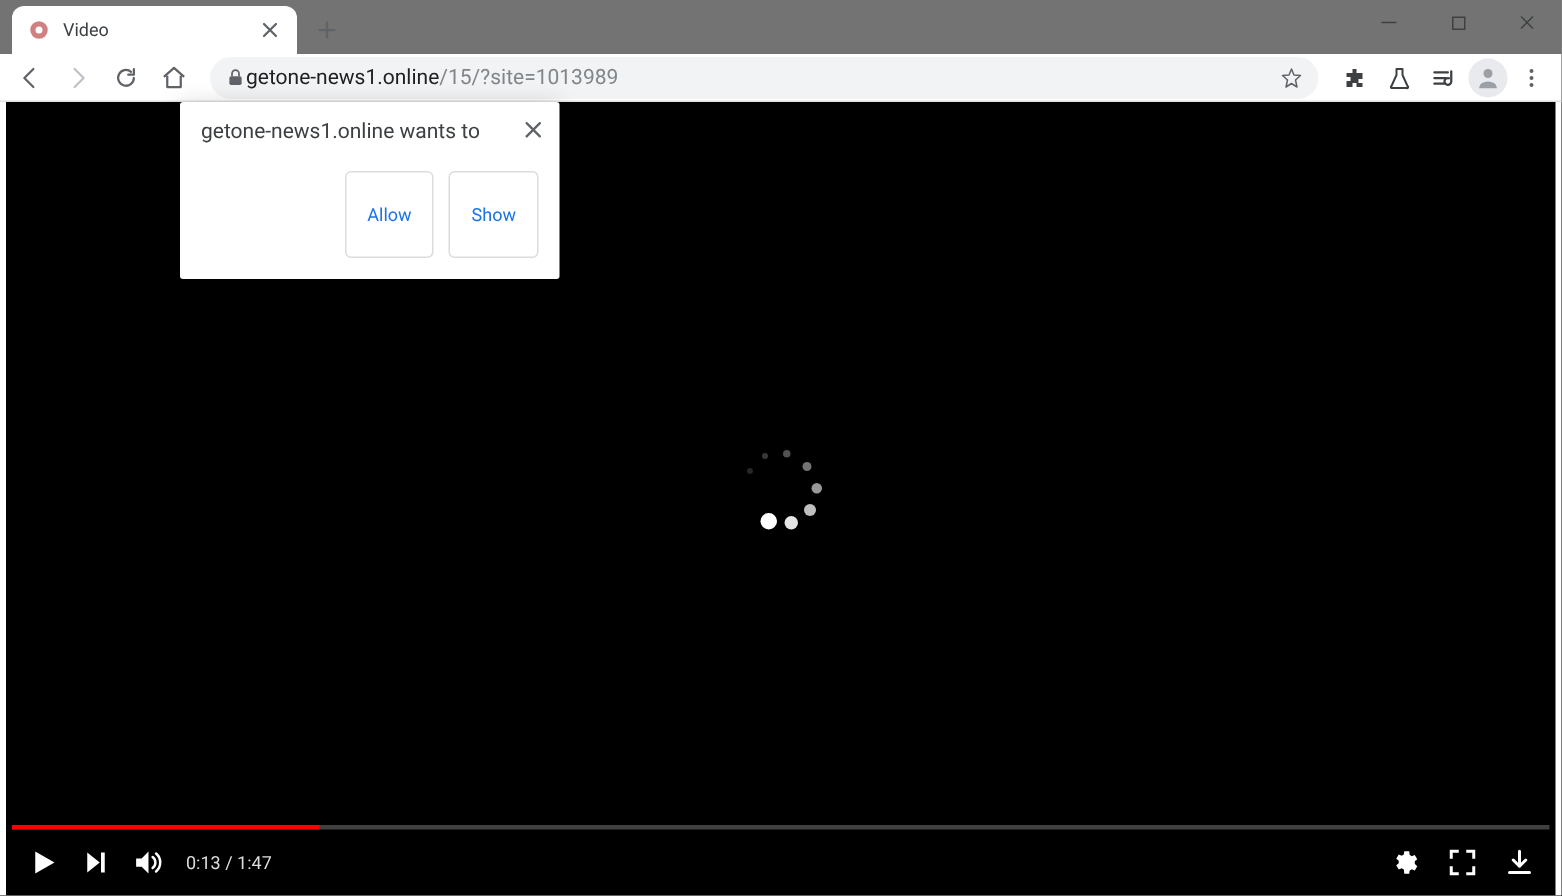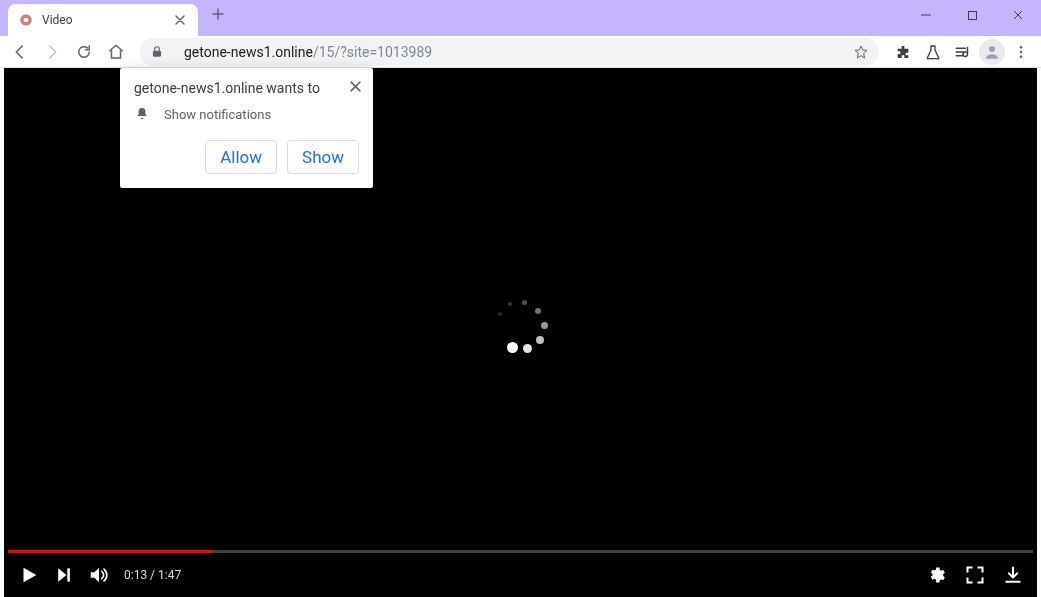--- a/index.html
+++ b/index.html
@@ -1,32 +1,32 @@
 <!DOCTYPE html>
 <html><head>
 <meta charset="utf-8">
 <style>
 * { margin: 0; padding: 0; box-sizing: border-box; font-family: -apple-system, BlinkMacSystemFont, "Segoe UI", Roboto, Arial, sans-serif; }
 body { width: 1041px; height: 597px; overflow: hidden; background: #fff; position: relative; }
 
 
-.titlebar { height: 36px; background: #c4b5fd; display: flex; padding-left: 8px; position: relative; }
+.titlebar { height: 36px; background: #737373; display: flex; align-items: flex-end; padding-left: 8px; position: relative; }
 .tab { background: #fff; border-radius: 8px 8px 0 0; height: 32px; display: flex; align-items: center; padding: 0 10px; gap: 8px; min-width: 190px; position: relative; margin-top: 4px;}
 .tab .favicon { width: 16px; height: 16px; display:flex; align-items:center; justify-content:center;}
 .tab .tab-title { font-size: 12px; color: #3c4043; flex:1; }
 .tab .tab-close { width: 16px; height: 16px; display:flex; align-items:center; justify-content:center; color:#5f6368; border-radius:50%; }
 .newtab { width: 28px; height: 28px; display:flex; align-items:center; justify-content:center; color:#5f6368; margin-left: 6px; margin-bottom: 2px; border-radius: 4px;}
 .window-controls { position:absolute; right:0; top:0; height:36px; display:flex; }
 .window-controls .wc { width: 46px; height: 30px; display:flex; align-items:center; justify-content:center; color:#3c4043; }
 
 
 .toolbar { height: 32px; background: #fff; display:flex; align-items:center; padding: 0 6px; gap: 4px; border-bottom: 1px solid #e0e0e0;}
 .tbtn { width: 28px; height: 28px; display:flex; align-items:center; justify-content:center; color:#5f6368; border-radius:50%; }
 .tbtn.disabled { color:#bdc1c6; }
-.omnibox { flex:1; height: 28px; background:#f1f3f4; border-radius: 14px; display:flex; align-items:center; padding:0 10px; gap:20px; margin: 0 6px; text-align: center;}
+.omnibox { flex:1; height: 28px; background:#f1f3f4; border-radius: 14px; display:flex; align-items:center; padding:0 10px; gap:0; margin: 0 6px; text-align: center;}
 .omnibox .lock { color:#5f6368; display:flex; }
 .omnibox .url { font-size: 14px; color:#202124; }
 .omnibox .url .domain { color:#202124; }
 .omnibox .url .path { color:#80868b; }
 .omnibox .star { margin-left:auto; color:#5f6368; display:flex; }
 .right-icons { display:flex; align-items:center; gap:2px; }
 .avatar { width:26px; height:26px; border-radius:50%; background:#e8eaed; display:flex; align-items:center; justify-content:center; color:#5f6368;}
 
 
 .content { position:absolute; top:68px; left:4px; right:4px; bottom:0; background:#000;text-align:center; }
@@ -41,21 +41,21 @@
 .video-time { color:#ddd; font-size:12px; }
 
 .video-right { margin-left:auto; display:flex; align-items:center; gap:18px; }
 
 
 .perm-popup { position:absolute; top:68px; left:120px; width:253px; background:#fff; border-radius:2px; box-shadow:0 4px 16px rgba(0,0,0,0.25); padding:12px 14px 14px 14px; z-index:10; }
 .perm-head { font-size:14px; color:#3c4043; padding-right: 20px;}
 .perm-close { position:absolute; top:8px; right:8px; width:20px; height:20px; display:flex; align-items:center; justify-content:center; color:#5f6368; }
 .perm-row { display:flex; align-items:center; gap:14px; margin-top:10px; color:#5f6368; font-size:13px;}
 .perm-actions { display:flex; justify-content:flex-end; gap:10px; margin-top:18px; }
-.perm-btn { border:1px solid #dadce0; background:#fff; color:#1a73e8; font-size:17px; padding:6px 14px; border-radius:4px; }
+.perm-btn { border:1px solid #dadce0; background:#fff; color:#1a73e8; font-size:12px; padding:21px 14px; border-radius:4px; }
 
 svg { display:block; }
 </style>
 </head>
 <body>
 
 <div class="titlebar">
   <div class="tab">
     <span class="favicon">
       <svg width="14" height="14" viewBox="0 0 24 24">
@@ -216,25 +216,17 @@
   </div>
 </div>
 
 <div class="perm-popup">
   <div class="perm-close">
       <svg width="11" height="11" viewBox="0 0 10 10">
         <path d="M1 1 L9 9 M9 1 L1 9" stroke="#5f6368" stroke-width="1.4" stroke-linecap="round"></path>
       </svg>
     </div>
   <div class="perm-head">getone-news1.online wants to</div>
-  <div class="perm-row">
-    <span>
-        <svg width="16" height="16" viewBox="0 0 24 24">
-          <path d="M12 3 a5 5 0 0 0-5 5 v4 l-2 3 h14 l-2-3 V8 a5 5 0 0 0-5-5 Z M10 18 a2 2 0 0 0 4 0" fill="#5f6368"></path>
-        </svg>
-      </span>
-    <span>Show notifications</span>
-  </div>
   <div class="perm-actions">
     <button class="perm-btn">Allow</button>
     <button class="perm-btn">Show</button>
   </div>
 </div>
 
 </body></html>

